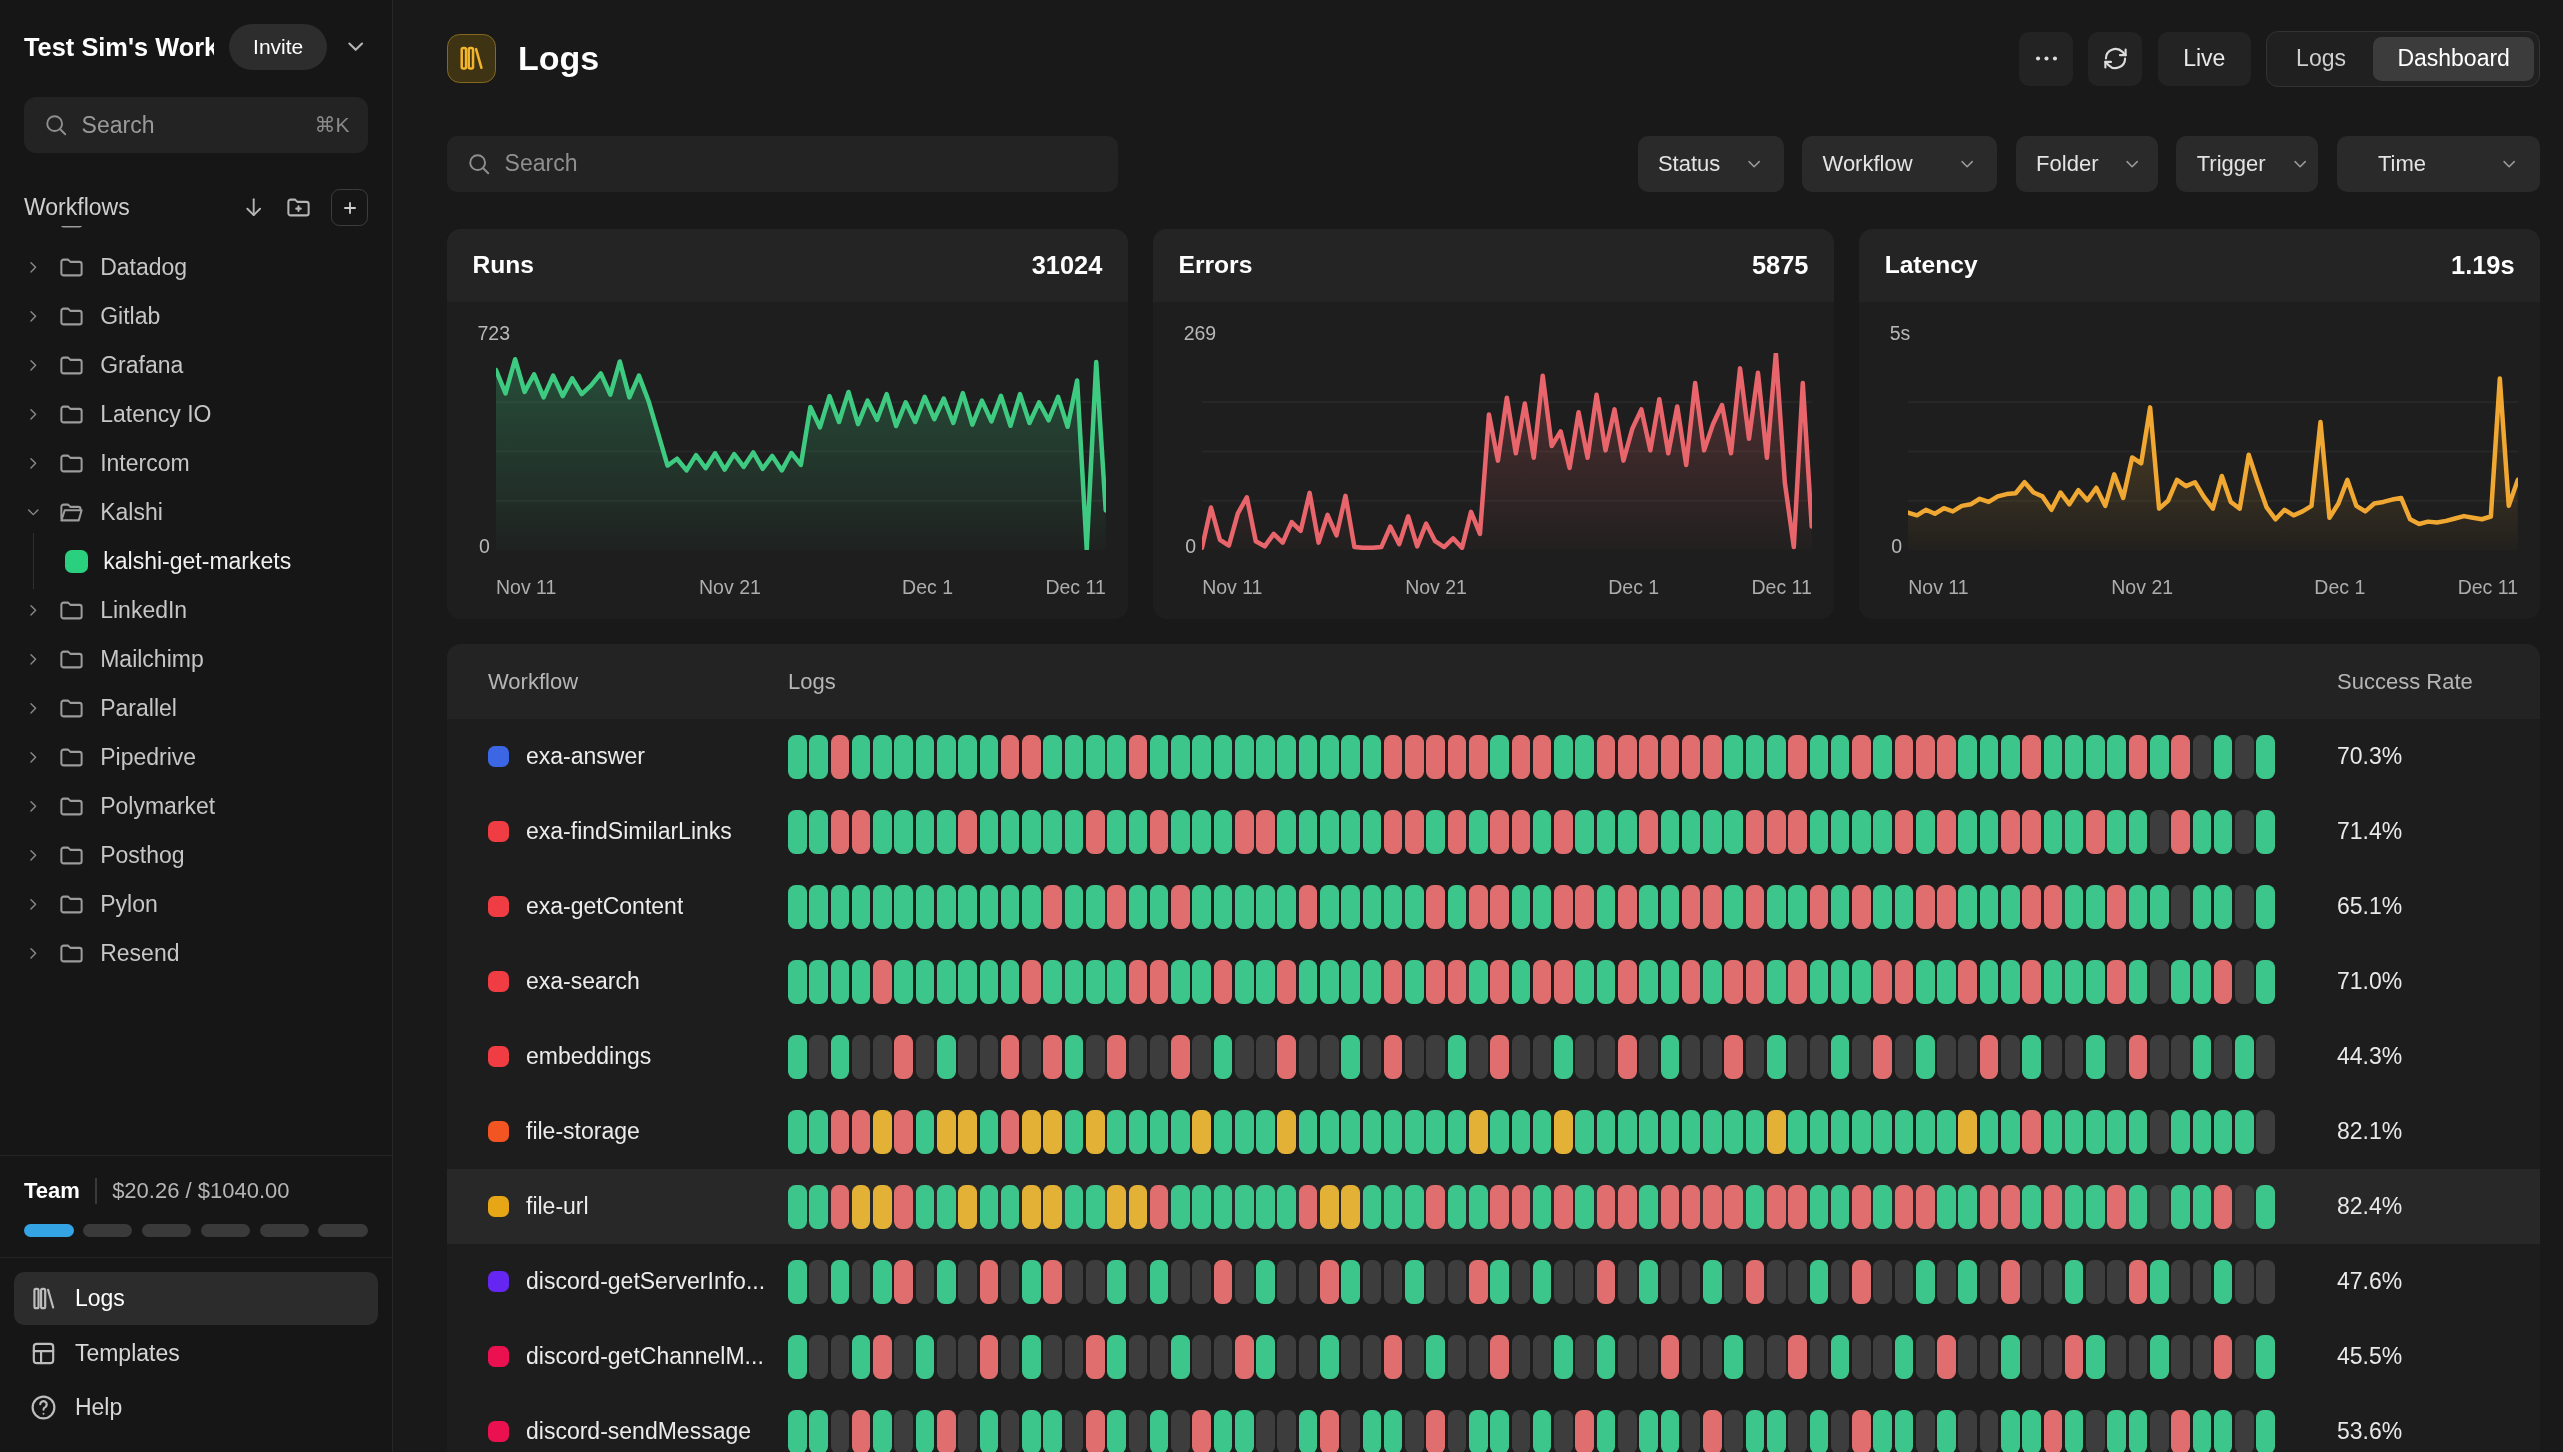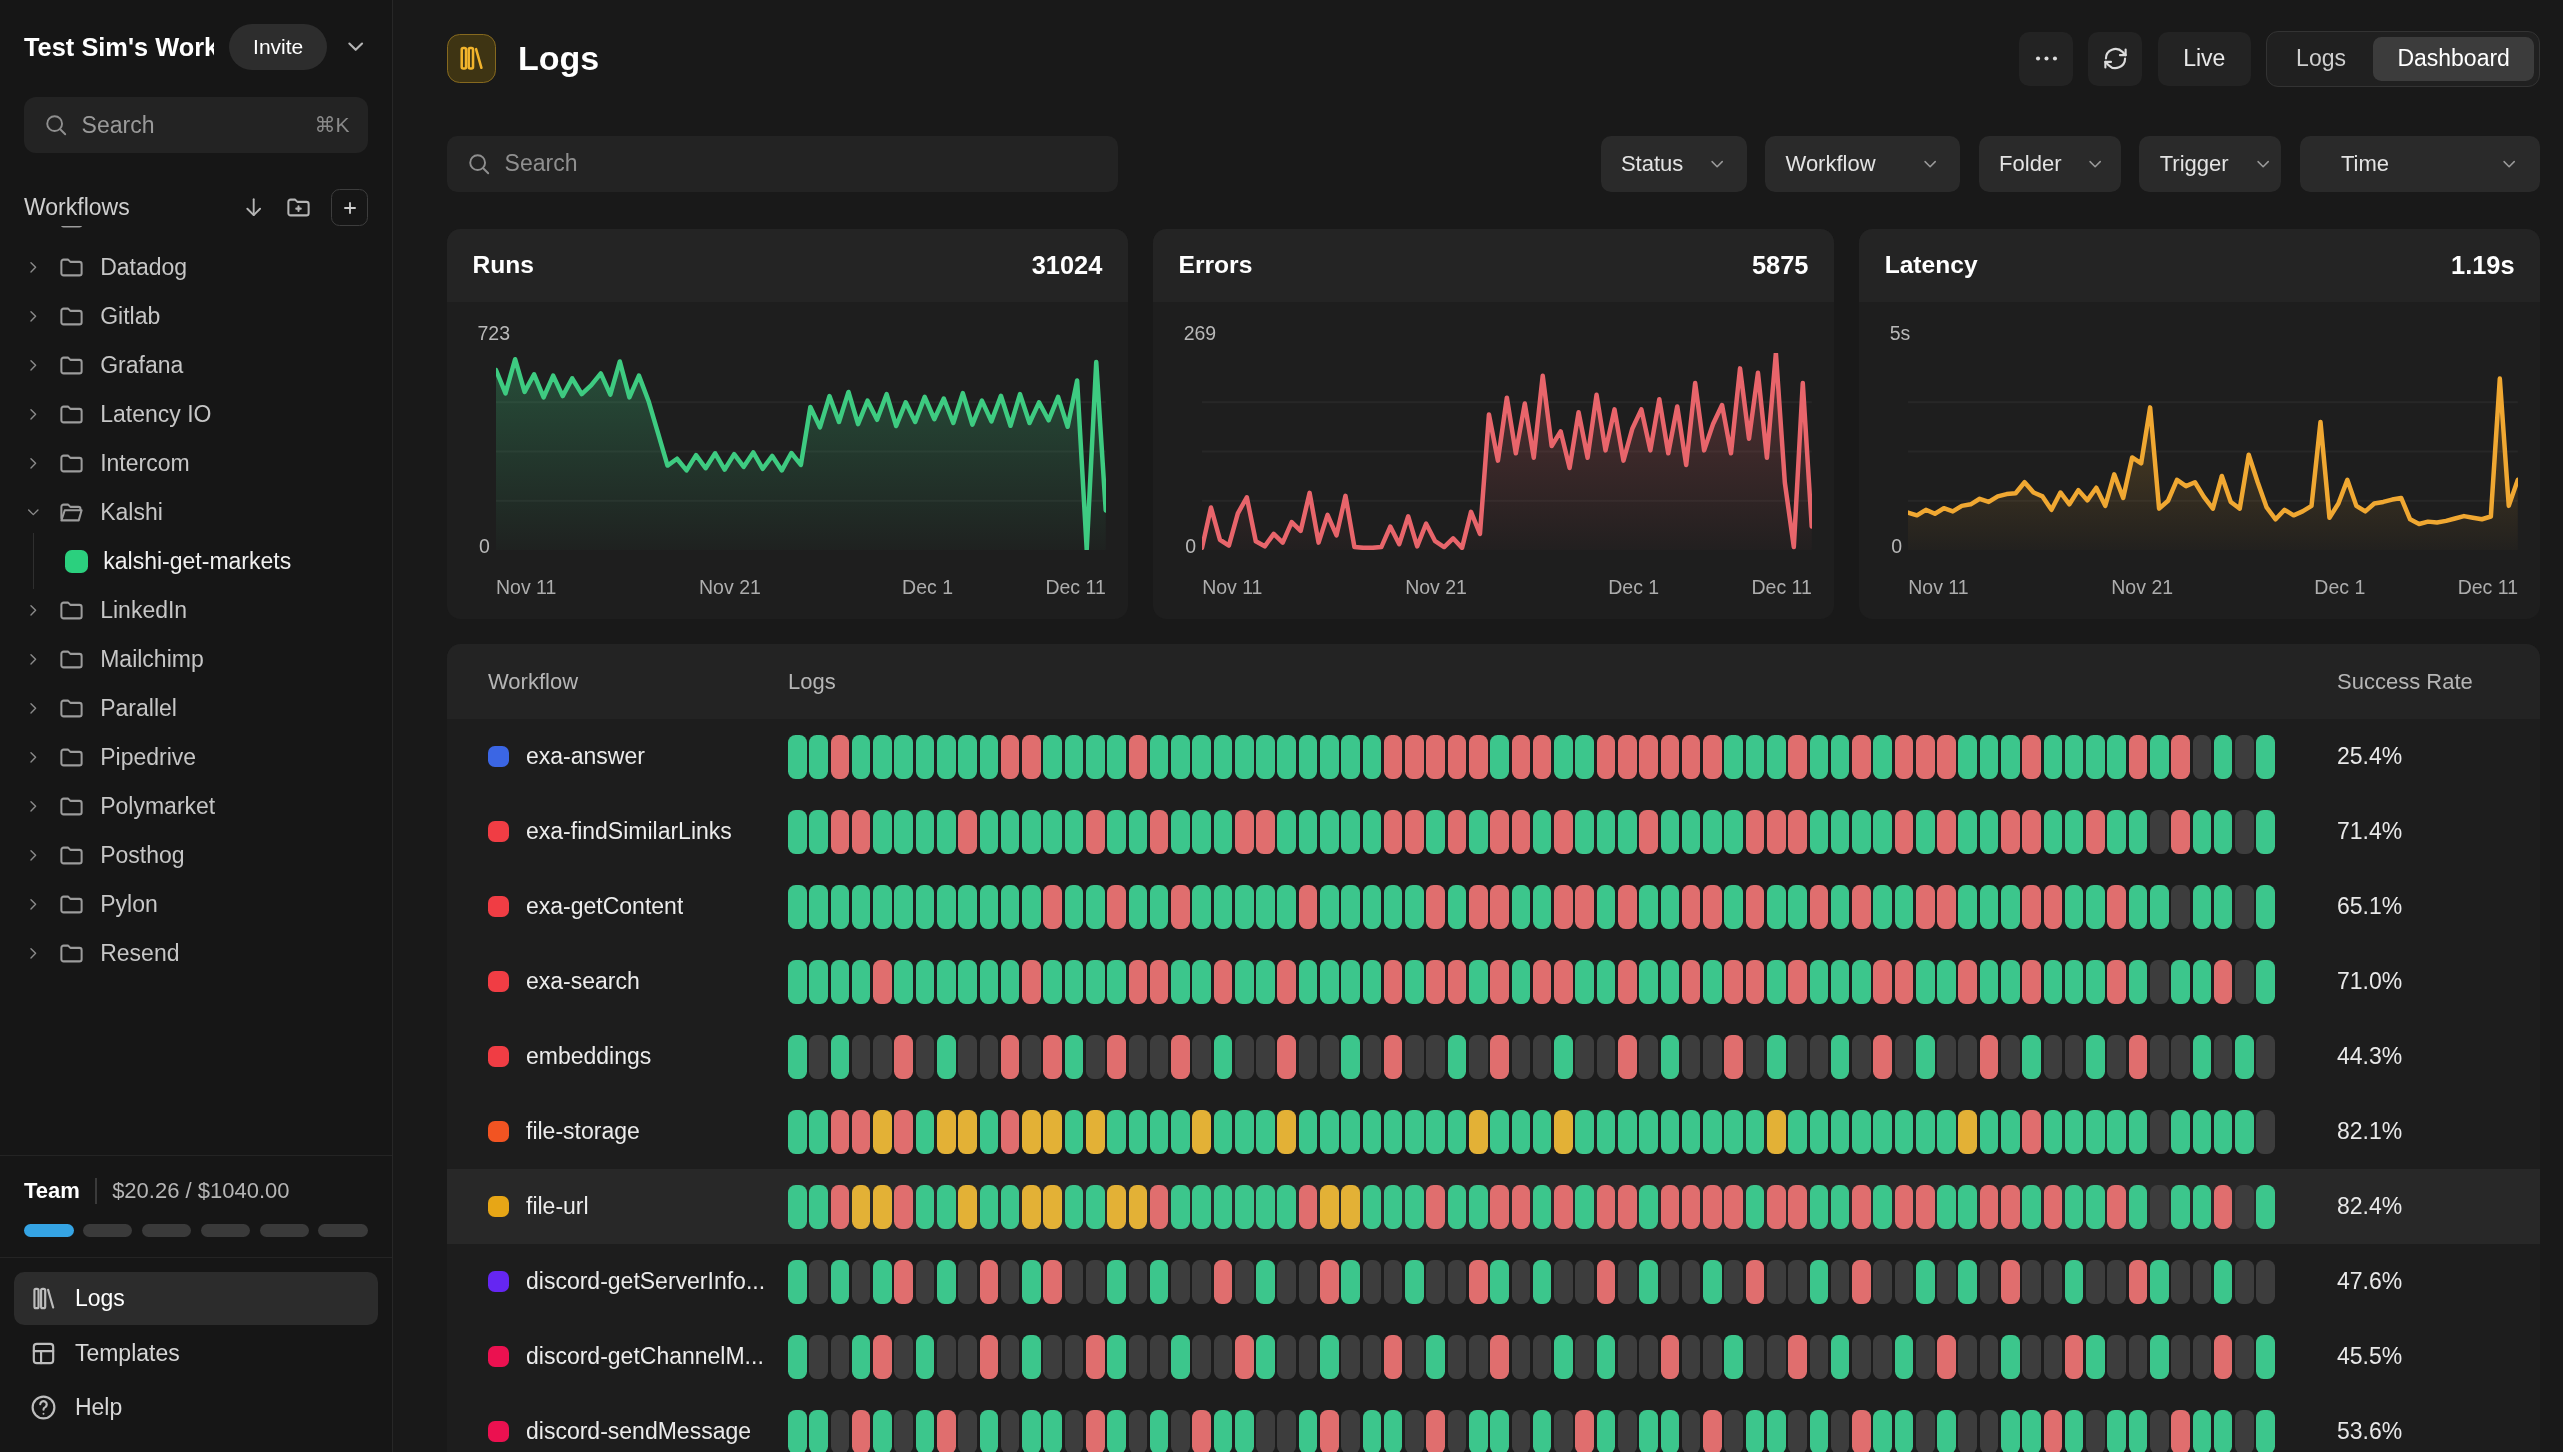--- a/index.html
+++ b/index.html
@@ -60,21 +60,21 @@
   .seg { padding: 8.5px 24px; font-size: 23px; border-radius: 8.5px; color: #cfcfcf; border: none; background: transparent; font-family: inherit; }
   .seg.active { background: #3c3c3c; color: #fff; }
 
   .toolbar { display: flex; align-items: center; margin-top: 49px; }
   .search-input { width: 671px; height: 56px; background: #232323; border-radius: 10.2px; display: flex; align-items: center; gap: 13.6px; padding: 0 18.6px; color: #8f8f8f; font-size: 23px; }
   .filters { margin-left: auto; display: flex; gap: 18.6px; }
   .filter { height: 56px; background: #2a2a2a; border-radius: 10.2px; display: flex; align-items: center; justify-content: space-between; padding: 0 20.3px; font-size: 22px; color: #e3e3e3; border: none; font-family: inherit; }
   .filter .chev { color: #9a9a9a; width: 20.3px; height: 20.3px; margin-left: 24px; }
   .filter:nth-child(1){ width: 146px; } .filter:nth-child(2){ width: 195px; }
   .filter:nth-child(3){ width: 142px; } .filter:nth-child(4){ width: 142px; }
-  .filter:nth-child(5){ width: 240px; padding-left: 41px; }
+  .filter:nth-child(5){ width: 203px; padding-left: 41px; }
 
   .cards { display: flex; gap: 25.4px; margin-top: 37px; }
   .card { flex: 1; background: #1e1e1e; border-radius: 13.6px; overflow: hidden; }
   .card-head { height: 73px; background: #242424; display: flex; align-items: center; justify-content: space-between; padding: 0 25.4px; }
   .card-title { font-size: 24.6px; font-weight: 600; }
   .card-value { font-size: 25.4px; font-weight: 600; }
   .card-body { position: relative; height: 317px; }
   .ymax { position: absolute; top: 20.3px; left: 30.5px; font-size: 19.5px; color: #b8b8b8; }
   .yzero { position: absolute; bottom: 61px; left: 32px; font-size: 19.5px; color: #b8b8b8; }
   svg.chart { position: absolute; left: 49px; right: 22px; top: 51px; bottom: 70px; width: calc(100% - 71px); height: calc(100% - 120px); }
@@ -653,21 +653,21 @@
               <span class="bar" style="background:#3cc68c"></span>
               <span class="bar" style="background:#e06e6e"></span>
               <span class="bar" style="background:#3cc68c"></span>
               <span class="bar" style="background:#e06e6e"></span>
               <span class="bar" style="background:#3d3d3d"></span>
               <span class="bar" style="background:#3cc68c"></span>
               <span class="bar" style="background:#3d3d3d"></span>
               <span class="bar" style="background:#3cc68c"></span>
             </div>
           </div>
-          <div class="col-rate"><span class="rate">25.4%</span></div>
+          <div class="col-rate"><span class="rate">70.3%</span></div>
         </div>
         <div class="trow">
           <div class="col-wf wf-cell">
             <span class="wf-dot" style="background:#f03d44"></span>
             <span class="wf-name">exa-findSimilarLinks</span>
           </div>
           <div class="col-logs">
             <div class="bars">
               <span class="bar" style="background:#3cc68c"></span>
               <span class="bar" style="background:#3cc68c"></span>

